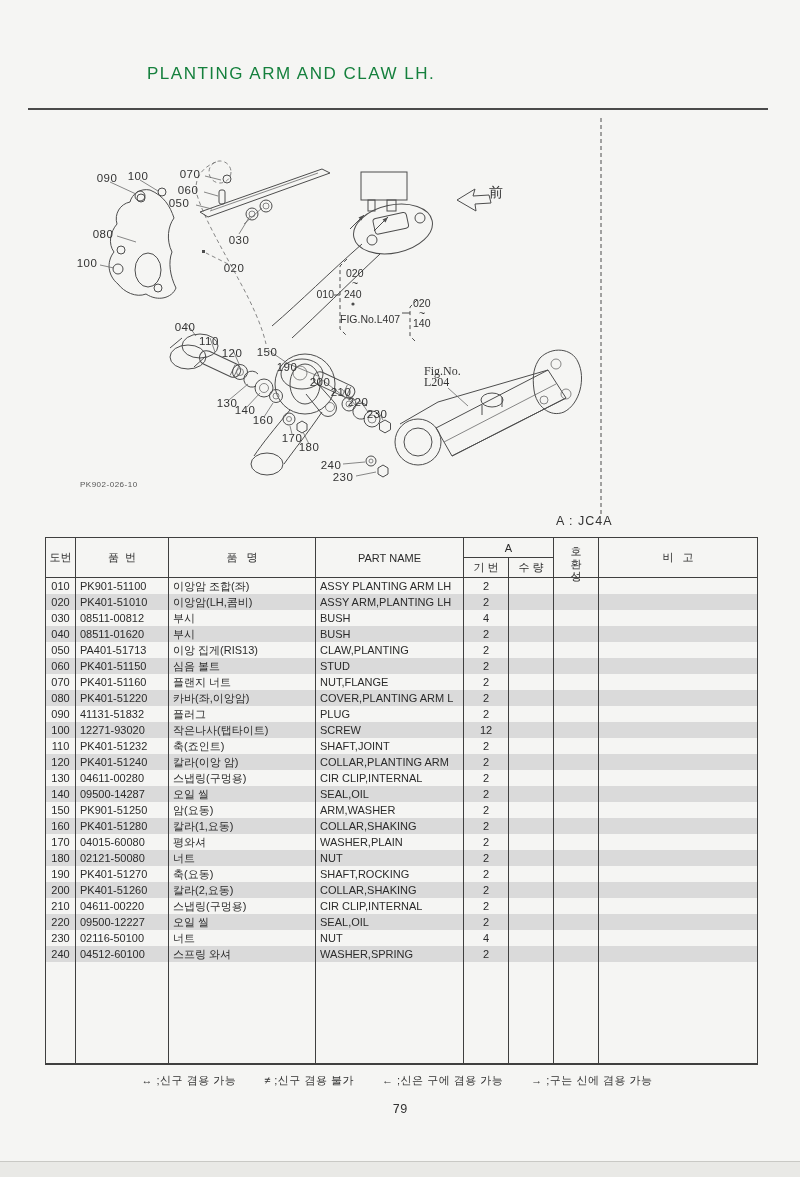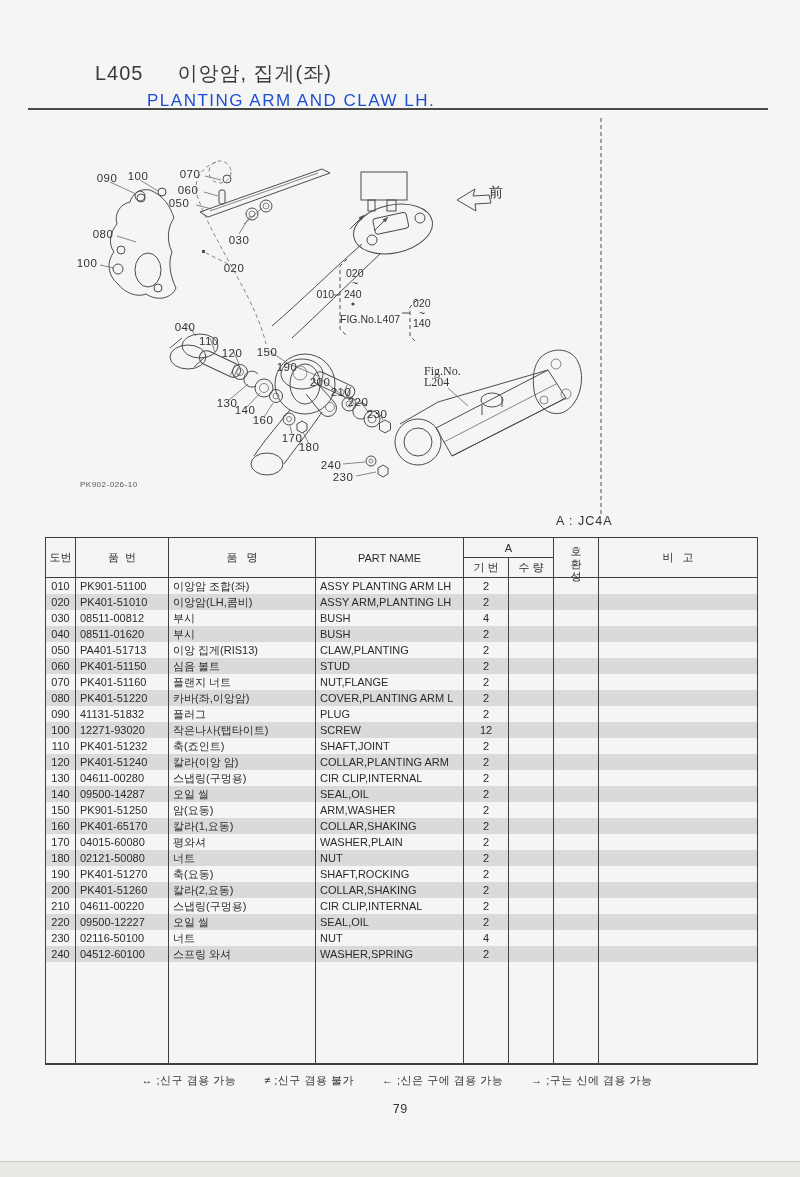--- a/index.html
+++ b/index.html
@@ -8,21 +8,21 @@
     background:#f5f5f3;overflow:hidden;
     font-family:"Liberation Sans","DejaVu Sans",sans-serif;
     color:#2b2b2b;
   }
   .scan-edge{position:absolute;left:0;right:0;top:1161px;height:16px;background:#e9e9e6;border-top:1px solid #c9c9c5;}
 
   
   .title-block{position:absolute;left:95px;top:60px;}
   .title-line1{font-size:20px;letter-spacing:1px;color:#3a3a3a;}
   .title-code{display:inline-block;margin-right:34px;}
-  .title-line2{font-size:17px;margin:4px 0 0 52px;letter-spacing:1.5px;color:#1d4ed8;}
+  .title-line2{font-size:17px;margin:4px 0 0 52px;letter-spacing:1.5px;color:#15803d;}
   .title-rule{position:absolute;left:28px;right:32px;top:108px;height:0;border-top:2px solid #4a4a4a;}
 
   
   .diagram-svg{position:absolute;left:0;top:112px;}
   .overlay{position:absolute;left:0;top:0;width:800px;height:1177px;pointer-events:none;}
   .callout{
     position:absolute;transform:translate(-50%,-50%);
     font-size:11.5px;letter-spacing:.5px;color:#333;white-space:nowrap;
   }
   .dlabel{position:absolute;font-size:10px;color:#333;white-space:pre;line-height:10.5px;}
@@ -65,21 +65,20 @@
   svg .lt{stroke:#6a6a6a;stroke-width:.8;fill:none;}
   svg .dash{stroke-dasharray:4 3;}
   svg .fill{fill:#4d4d4d;stroke:none;}
 </style>
 </head>
 <body>
 
 <div class="page">
 
   <div class="title-block">
-    <div class="title-line1"><span class="title-code">L405</span><span>이앙암, 집게(좌)</span></div>
     <div class="title-line2">PLANTING ARM AND CLAW LH.</div>
   </div>
   <div class="title-rule"></div>
 
   <svg class="diagram-svg" width="800" height="412" viewBox="0 0 800 412">
 
     <line class="ln dash" x1="601" y1="6" x2="601" y2="402"></line>
 
     <path class="ln" d="M150,78 C140,76 132,82 130,90 C120,92 114,102 117,112 C110,120 108,132 114,140 C106,150 108,164 118,172 C124,180 136,186 146,182 C158,190 172,186 176,176 C170,164 168,150 172,140 C166,128 168,114 174,106 C170,94 164,84 150,78 Z"></path>
     <ellipse class="ln" cx="148" cy="158" rx="13" ry="17"></ellipse>
@@ -407,21 +406,21 @@
           <td class="c-pn">PK901-51250</td>
           <td class="c-kr">암(요동)</td>
           <td class="c-en">ARM,WASHER</td>
           <td class="c-qty">2</td>
           <td class="c-su"></td>
           <td class="c-comp"></td>
           <td class="c-rem"></td>
         </tr>
         <tr class="shaded">
           <td class="c-no">160</td>
-          <td class="c-pn">PK401-65170</td>
+          <td class="c-pn">PK401-51280</td>
           <td class="c-kr">칼라(1,요동)</td>
           <td class="c-en">COLLAR,SHAKING</td>
           <td class="c-qty">2</td>
           <td class="c-su"></td>
           <td class="c-comp"></td>
           <td class="c-rem"></td>
         </tr>
         <tr>
           <td class="c-no">170</td>
           <td class="c-pn">04015-60080</td>

